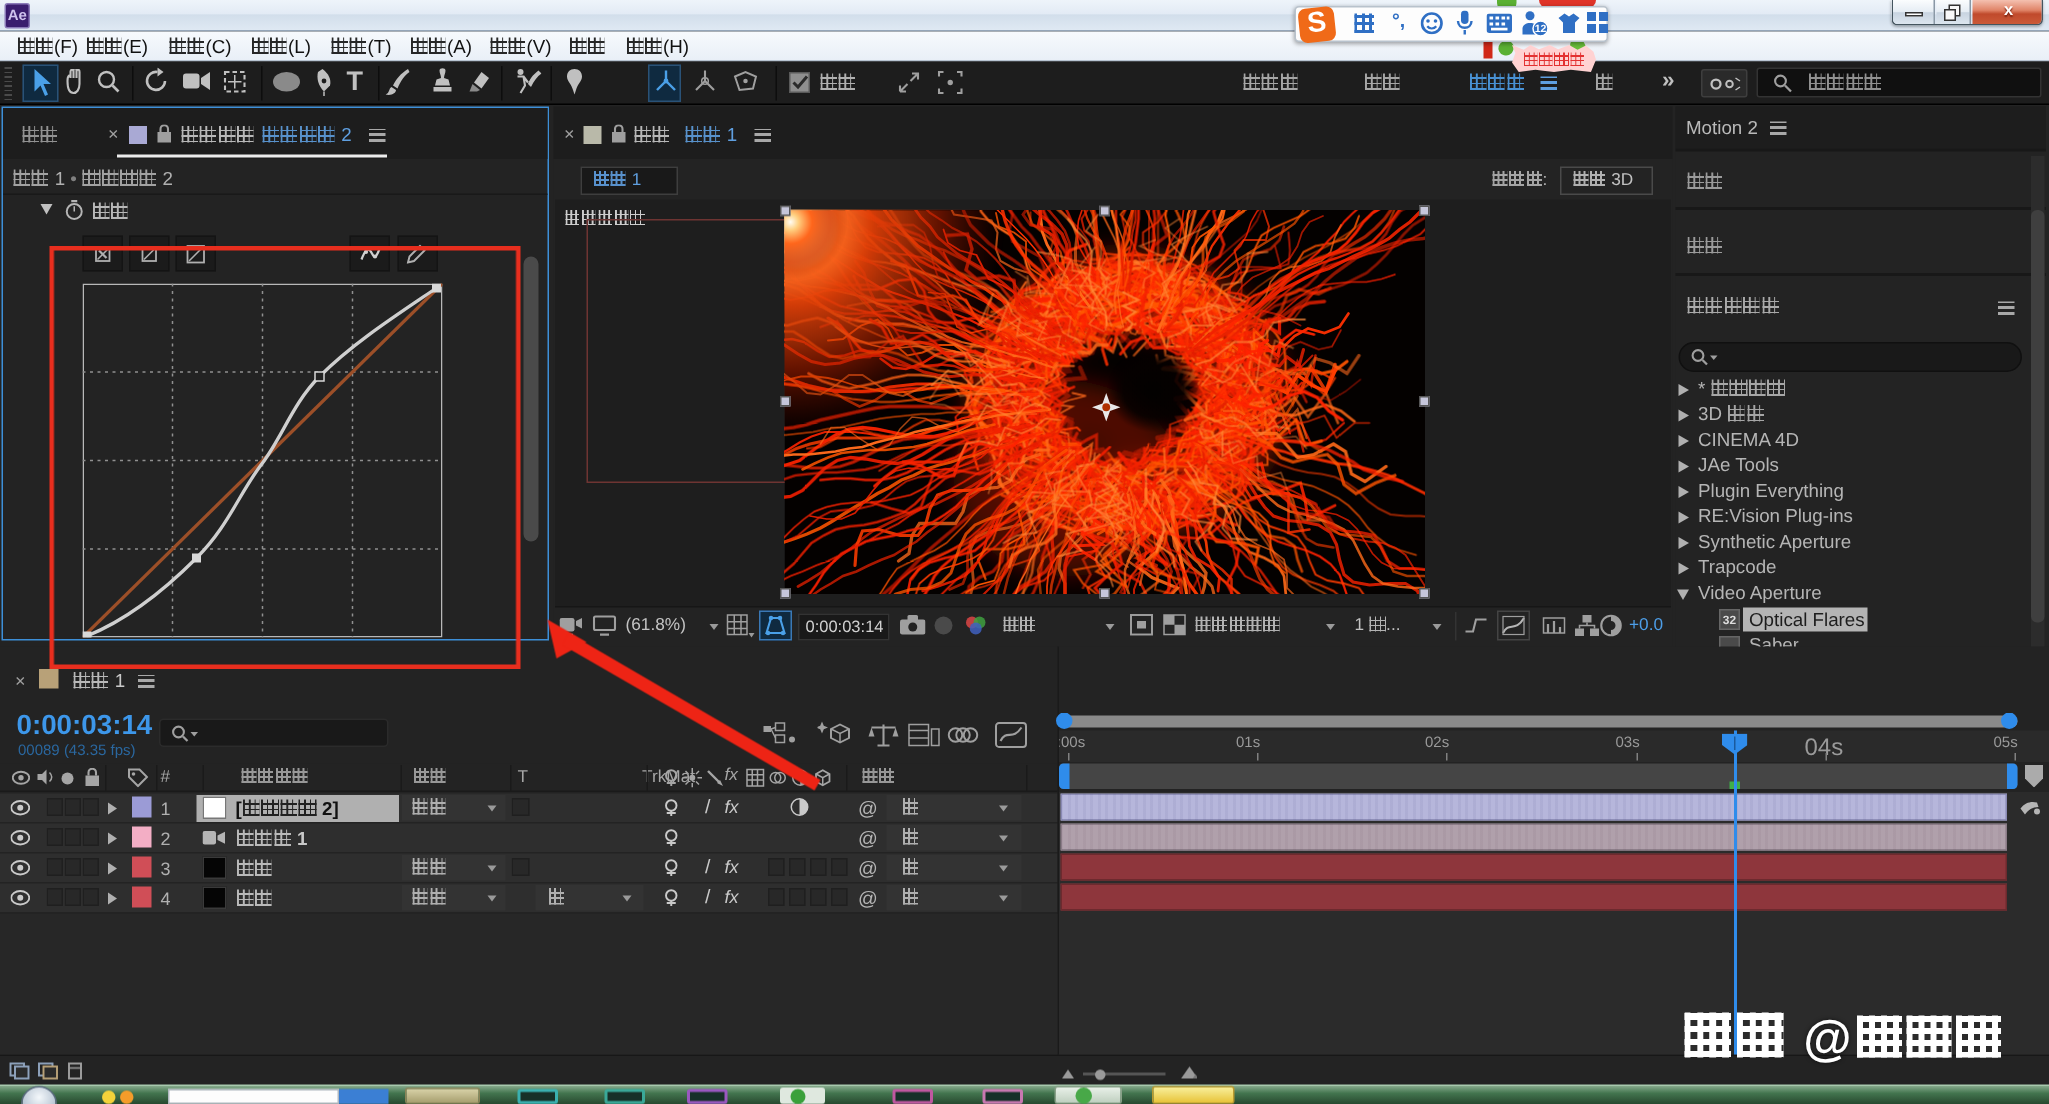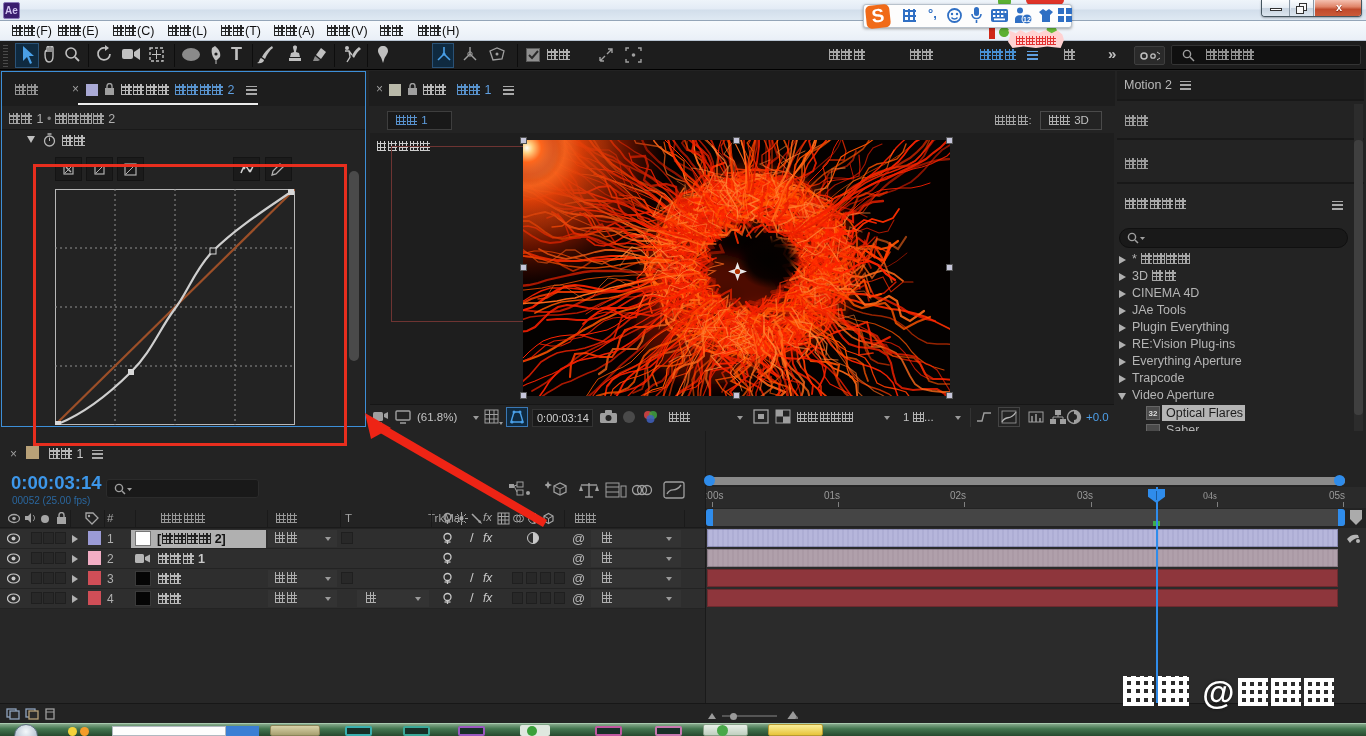--- a/index.html
+++ b/index.html
@@ -1312,39 +1312,39 @@
     <div class="abs txt" style="left:1132px;top:269px;font-size:12.5px;color:#b5b5b5;">3D <i class="h"></i><i class="h"></i></div>
     <div class="abs" style="left:1119px;top:290px;width:0;height:0;border-style:solid;border-width:4.5px 0 4.5px 7px;border-color:transparent transparent transparent #b0b0b0;"></div>
     <div class="abs txt" style="left:1132px;top:286px;font-size:12.5px;color:#b5b5b5;">CINEMA 4D</div>
     <div class="abs" style="left:1119px;top:307px;width:0;height:0;border-style:solid;border-width:4.5px 0 4.5px 7px;border-color:transparent transparent transparent #b0b0b0;"></div>
     <div class="abs txt" style="left:1132px;top:303px;font-size:12.5px;color:#b5b5b5;">JAe Tools</div>
     <div class="abs" style="left:1119px;top:324px;width:0;height:0;border-style:solid;border-width:4.5px 0 4.5px 7px;border-color:transparent transparent transparent #b0b0b0;"></div>
     <div class="abs txt" style="left:1132px;top:320px;font-size:12.5px;color:#b5b5b5;">Plugin Everything</div>
     <div class="abs" style="left:1119px;top:341px;width:0;height:0;border-style:solid;border-width:4.5px 0 4.5px 7px;border-color:transparent transparent transparent #b0b0b0;"></div>
     <div class="abs txt" style="left:1132px;top:337px;font-size:12.5px;color:#b5b5b5;">RE:Vision Plug-ins</div>
     <div class="abs" style="left:1119px;top:358px;width:0;height:0;border-style:solid;border-width:4.5px 0 4.5px 7px;border-color:transparent transparent transparent #b0b0b0;"></div>
-    <div class="abs txt" style="left:1132px;top:354px;font-size:12.5px;color:#b5b5b5;">Everything Aperture</div>
+    <div class="abs txt" style="left:1132px;top:354px;font-size:12.5px;color:#b5b5b5;">Synthetic Aperture</div>
     <div class="abs" style="left:1119px;top:375px;width:0;height:0;border-style:solid;border-width:4.5px 0 4.5px 7px;border-color:transparent transparent transparent #b0b0b0;"></div>
     <div class="abs txt" style="left:1132px;top:371px;font-size:12.5px;color:#b5b5b5;">Trapcode</div>
     <div class="abs" style="left:1118px;top:393px;width:0;height:0;border-style:solid;border-width:7px 4.5px 0 4.5px;border-color:#b0b0b0 transparent transparent transparent;"></div>
     <div class="abs txt" style="left:1132px;top:388px;font-size:12.5px;color:#b5b5b5;">Video Aperture</div>
     <div class="abs" style="left:1146px;top:406px;width:14px;height:14px;background:#4a4a4a;border:1px solid #666;color:#ddd;font-size:8px;font-weight:bold;text-align:center;line-height:13px;">32</div>
     <div class="abs" style="left:1162px;top:405px;width:83px;height:16px;background:#b4b4b4;"></div>
     <div class="abs txt" style="left:1166px;top:406px;font-size:12.5px;color:#1d1d1d;">Optical Flares</div>
     <div class="abs" style="left:1146px;top:424px;width:14px;height:7px;background:#4a4a4a;border:1px solid #666;border-bottom:none;"></div>
     <div class="abs txt" style="left:1166px;top:423px;font-size:12.5px;color:#b5b5b5;height:8px;overflow:hidden;text-align:center;">Saber</div>
     <div class="abs" style="left:1354px;top:104px;width:9px;height:327px;background:#2c2c2c;"></div>
     <div class="abs" style="left:1354px;top:140px;width:9px;height:275px;background:#3f3f3f;border-radius:4px;"></div>
     <div class="abs" style="left:0;top:431px;width:1366px;height:272px;background:#232323;"></div>
     <div class="abs txt" style="left:10px;top:447px;font-size:12px;color:#9f9f9f;">×</div>
     <div class="abs" style="left:26px;top:446px;width:13px;height:13px;background:#b8a178;"></div>
     <div class="abs txt" style="left:48px;top:447px;font-size:12.5px;color:#c9c9c9;"><i class="h"></i><i class="h"></i> 1</div>
     <div class="abs burger" style="left:92px;top:450px;"></div>
     <div class="abs txt" style="left:11px;top:472px;font-size:18.5px;font-weight:bold;color:#3d97ea;">0:00:03:14</div>
-    <div class="abs txt" style="left:12px;top:495px;font-size:10px;color:#2a679f;">00052 (25.00 fps)</div>
+    <div class="abs txt" style="left:12px;top:495px;font-size:10px;color:#2a679f;">00089 (43.35 fps)</div>
     <div class="abs" style="left:106px;top:479px;width:153px;height:19px;background:#191919;border:1px solid #2b2b2b;border-radius:3px;"></div>
     <svg class="abs" style="left:114px;top:483px;" width="20" height="13" viewBox="0 0 20 13">
       <circle cx="5" cy="5" r="3.6" fill="none" stroke="#9f9f9f" stroke-width="1.4"></circle>
       <line x1="8" y1="8" x2="11" y2="11" stroke="#9f9f9f" stroke-width="1.5"></line>
       <path d="M13 5 L18 5 L15.5 8 Z" fill="#9f9f9f"></path>
     </svg>
     <svg class="abs" style="left:508px;top:481px;" width="26" height="18" viewBox="0 0 26 18">
       <rect x="1" y="3" width="5" height="4" fill="#9f9f9f"></rect>
       <rect x="9" y="1" width="6" height="5" fill="none" stroke="#9f9f9f"></rect>
       <rect x="9" y="9" width="6" height="5" fill="none" stroke="#9f9f9f"></rect>
@@ -1573,21 +1573,21 @@
     <div class="abs" style="left:1334px;top:475px;width:11px;height:11px;background:#2f8ceb;border-radius:50%;"></div>
     <div class="abs" style="left:706px;top:487px;width:660px;height:21px;background:#2a2a2a;overflow:hidden;">
       <div class="abs txt" style="left:-7px;top:3px;font-size:10px;color:#9a9a9a;">0:00s</div>
       <div class="abs" style="left:6px;top:15px;width:1px;height:5px;background:#808080;"></div>
       <div class="abs txt" style="left:118px;top:3px;font-size:10px;color:#9a9a9a;">01s</div>
       <div class="abs" style="left:132px;top:15px;width:1px;height:5px;background:#808080;"></div>
       <div class="abs txt" style="left:244px;top:3px;font-size:10px;color:#9a9a9a;">02s</div>
       <div class="abs" style="left:258px;top:15px;width:1px;height:5px;background:#808080;"></div>
       <div class="abs txt" style="left:371px;top:3px;font-size:10px;color:#9a9a9a;">03s</div>
       <div class="abs" style="left:385px;top:15px;width:1px;height:5px;background:#808080;"></div>
-      <div class="abs txt" style="left:497px;top:3px;font-size:10px;color:#9a9a9a;font-family:Liberation Serif, serif;">04s</div>
+      <div class="abs txt" style="left:497px;top:3px;font-size:16px;color:#9a9a9a;">04s</div>
       <div class="abs" style="left:511px;top:15px;width:1px;height:5px;background:#808080;"></div>
       <div class="abs txt" style="left:623px;top:3px;font-size:10px;color:#9a9a9a;">05s</div>
       <div class="abs" style="left:637px;top:15px;width:1px;height:5px;background:#808080;"></div>
     </div>
     <div class="abs" style="left:706px;top:509px;width:639px;height:17px;background:#454545;border-radius:3px;"></div>
     <div class="abs" style="left:706px;top:509px;width:7px;height:17px;background:#2f8ceb;border-radius:3px 0 0 3px;"></div>
     <div class="abs" style="left:1338px;top:509px;width:7px;height:17px;background:#2f8ceb;border-radius:0 3px 3px 0;"></div>
     <div class="abs" style="left:1153px;top:521px;width:7px;height:5px;background:#3fae49;"></div>
     <div class="abs" style="left:1350px;top:510px;width:12px;height:15px;background:#ababab;clip-path:polygon(0 0,100% 0,100% 60%,50% 100%,0 60%);"></div>
     <div class="abs" style="left:706px;top:528px;width:660px;height:175px;background:#2b2b2b;"></div>

